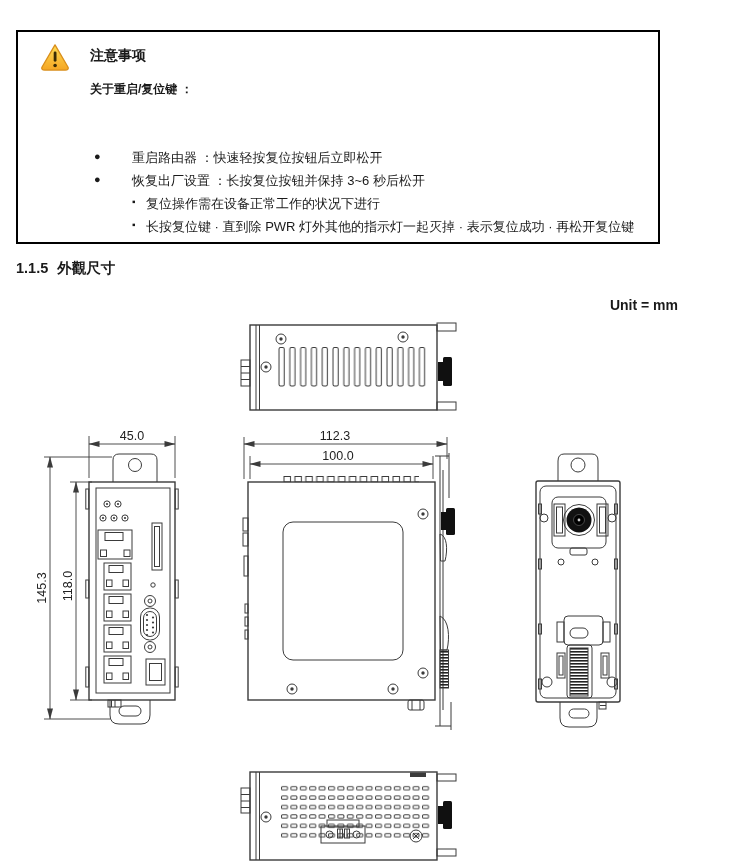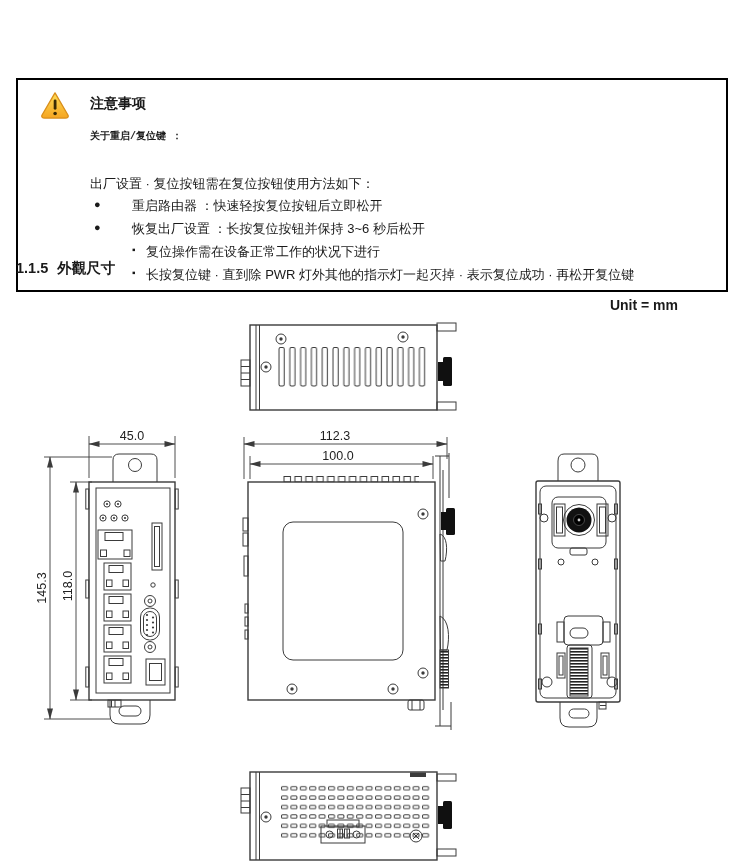--- a/index.html
+++ b/index.html
@@ -1,22 +1,22 @@
 <!DOCTYPE html>
 <html><head>
 <meta charset="utf-8">
 <style>
   html,body{margin:0;padding:0;background:#fff;}
   .page{position:relative;width:743px;height:863px;background:#fff;overflow:hidden;
         font-family:"Liberation Sans","DejaVu Sans",sans-serif;color:#1a1a1a;}
-  .notice-box{position:absolute;left:16px;top:30px;width:712px;height:214px;
-              border:2px solid #000;box-sizing:border-box;margin-top:48px;}
+  .notice-box{position:absolute;left:16px;top:30px;width:644px;height:214px;
+              border:2px solid #000;box-sizing:border-box;}
   .warn-icon{position:absolute;left:22px;top:11px;width:30px;height:28px;}
   .n-title{position:absolute;left:72px;top:15px;font-size:14px;font-weight:bold;}
-  .n-sub{position:absolute;left:72px;top:49px;font-size:10px;font-weight:bold;font-family:Liberation Mono, monospace;}
+  .n-sub{position:absolute;left:72px;top:49px;font-size:12px;font-weight:bold;}
   .n-line{position:absolute;left:72px;font-size:13px;white-space:nowrap;}
   .l1{top:72px;} .l2{top:95px;}
   .b-row{position:absolute;font-size:13px;white-space:nowrap;}
   .b1{top:117px;} .b2{top:140px;} .s1{top:163px;} .s2{top:186px;}
   .b-dot{position:absolute;left:76px;font-size:11px;top:1px;}
   .b-txt{position:absolute;left:114px;}
   .s-dot{position:absolute;left:114px;font-size:10px;top:1px;}
   .s-txt{position:absolute;left:128px;}
   .heading{position:absolute;left:16px;top:259px;font-size:14.5px;font-weight:bold;}
   .heading .num{margin-right:9px;text-align:right;}
@@ -42,21 +42,20 @@
           <stop offset="0" stop-color="#FFDD55"></stop>
           <stop offset="1" stop-color="#F5A623"></stop>
         </linearGradient>
       </defs>
       <path d="M16 2 L30 26 Q31 29 27 29 L5 29 Q1 29 2 26 Z" fill="url(#wg)" stroke="#D98E1B" stroke-width="1.4" stroke-linejoin="round"></path>
       <rect x="14.6" y="9" width="3" height="11" rx="1.4" fill="#3a2b05"></rect>
       <circle cx="16.1" cy="24" r="1.9" fill="#3a2b05"></circle>
     </svg>
     <div class="n-title">注意事项</div>
     <div class="n-sub">关于重启/复位键 ：</div>
-    <div class="n-line l2">出厂设置 · 复位按钮需在复位按钮使用方法如下：</div>
     <div class="b-row b1">
       <span class="b-dot">●</span>
       <span class="b-txt">重启路由器 ：快速轻按复位按钮后立即松开</span>
     </div>
     <div class="b-row b2">
       <span class="b-dot">●</span>
       <span class="b-txt">恢复出厂设置 ：长按复位按钮并保持 3~6 秒后松开</span>
     </div>
     <div class="b-row s1">
       <span class="s-dot">▪</span>

